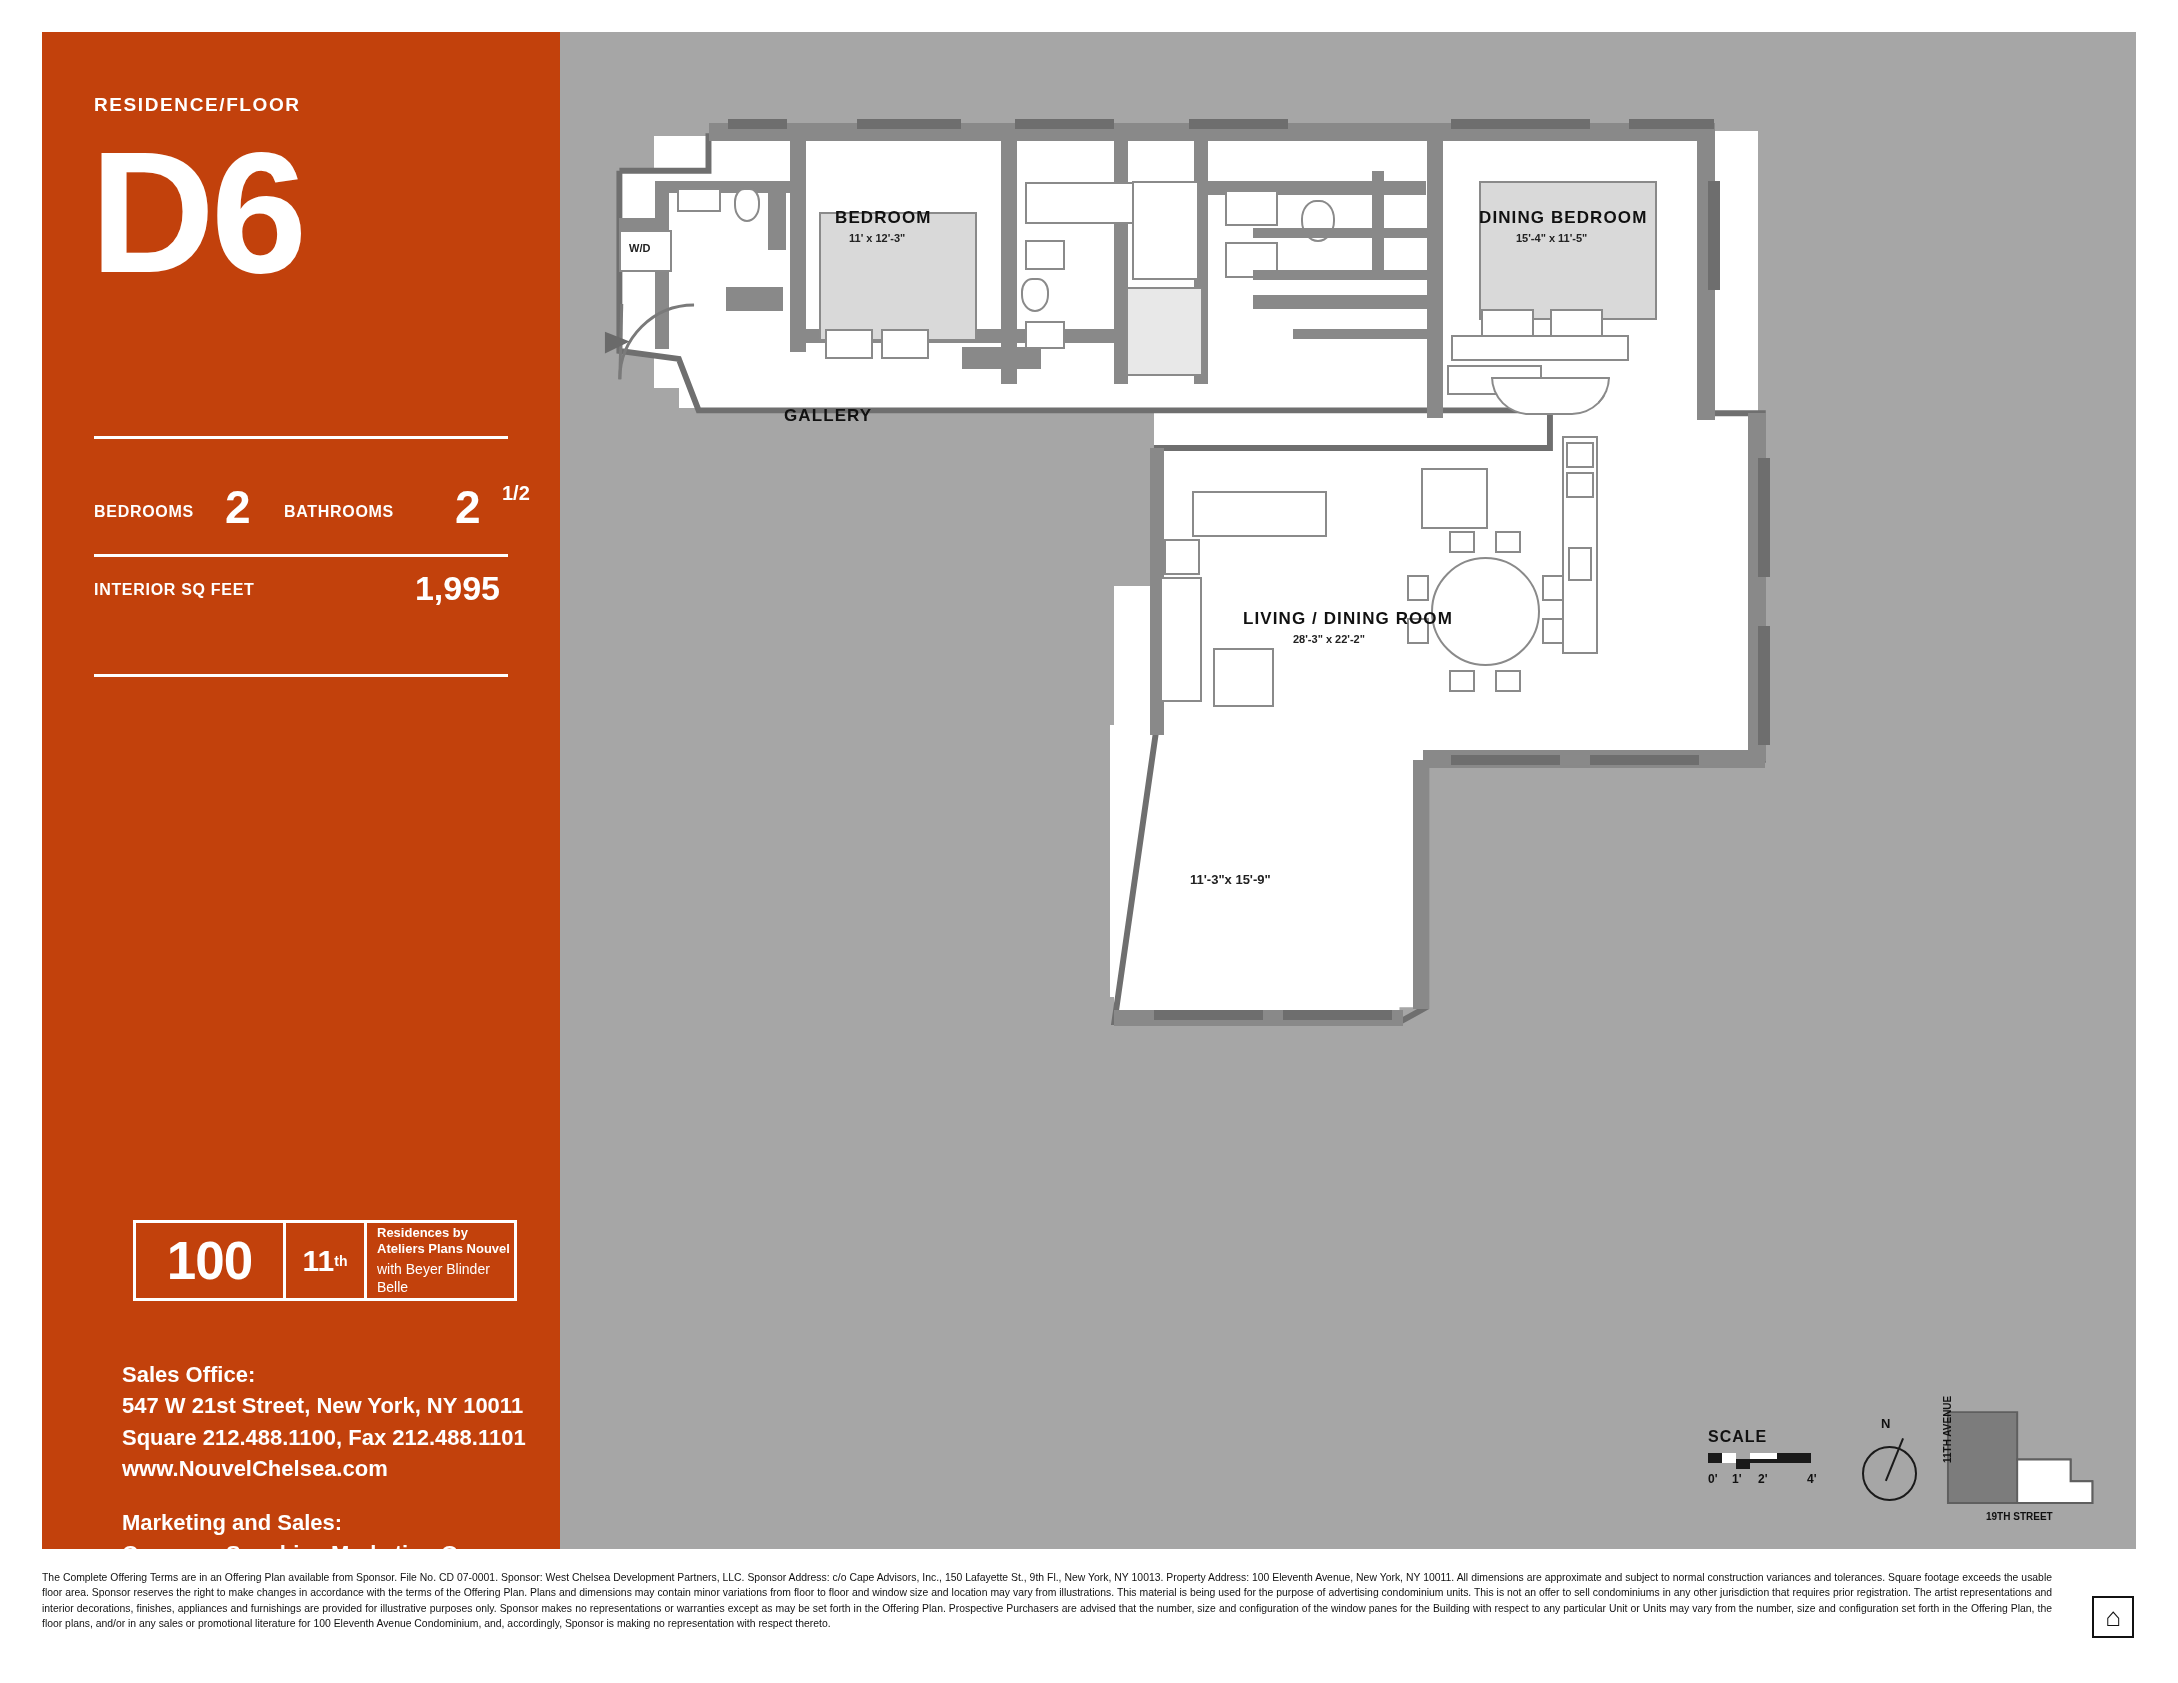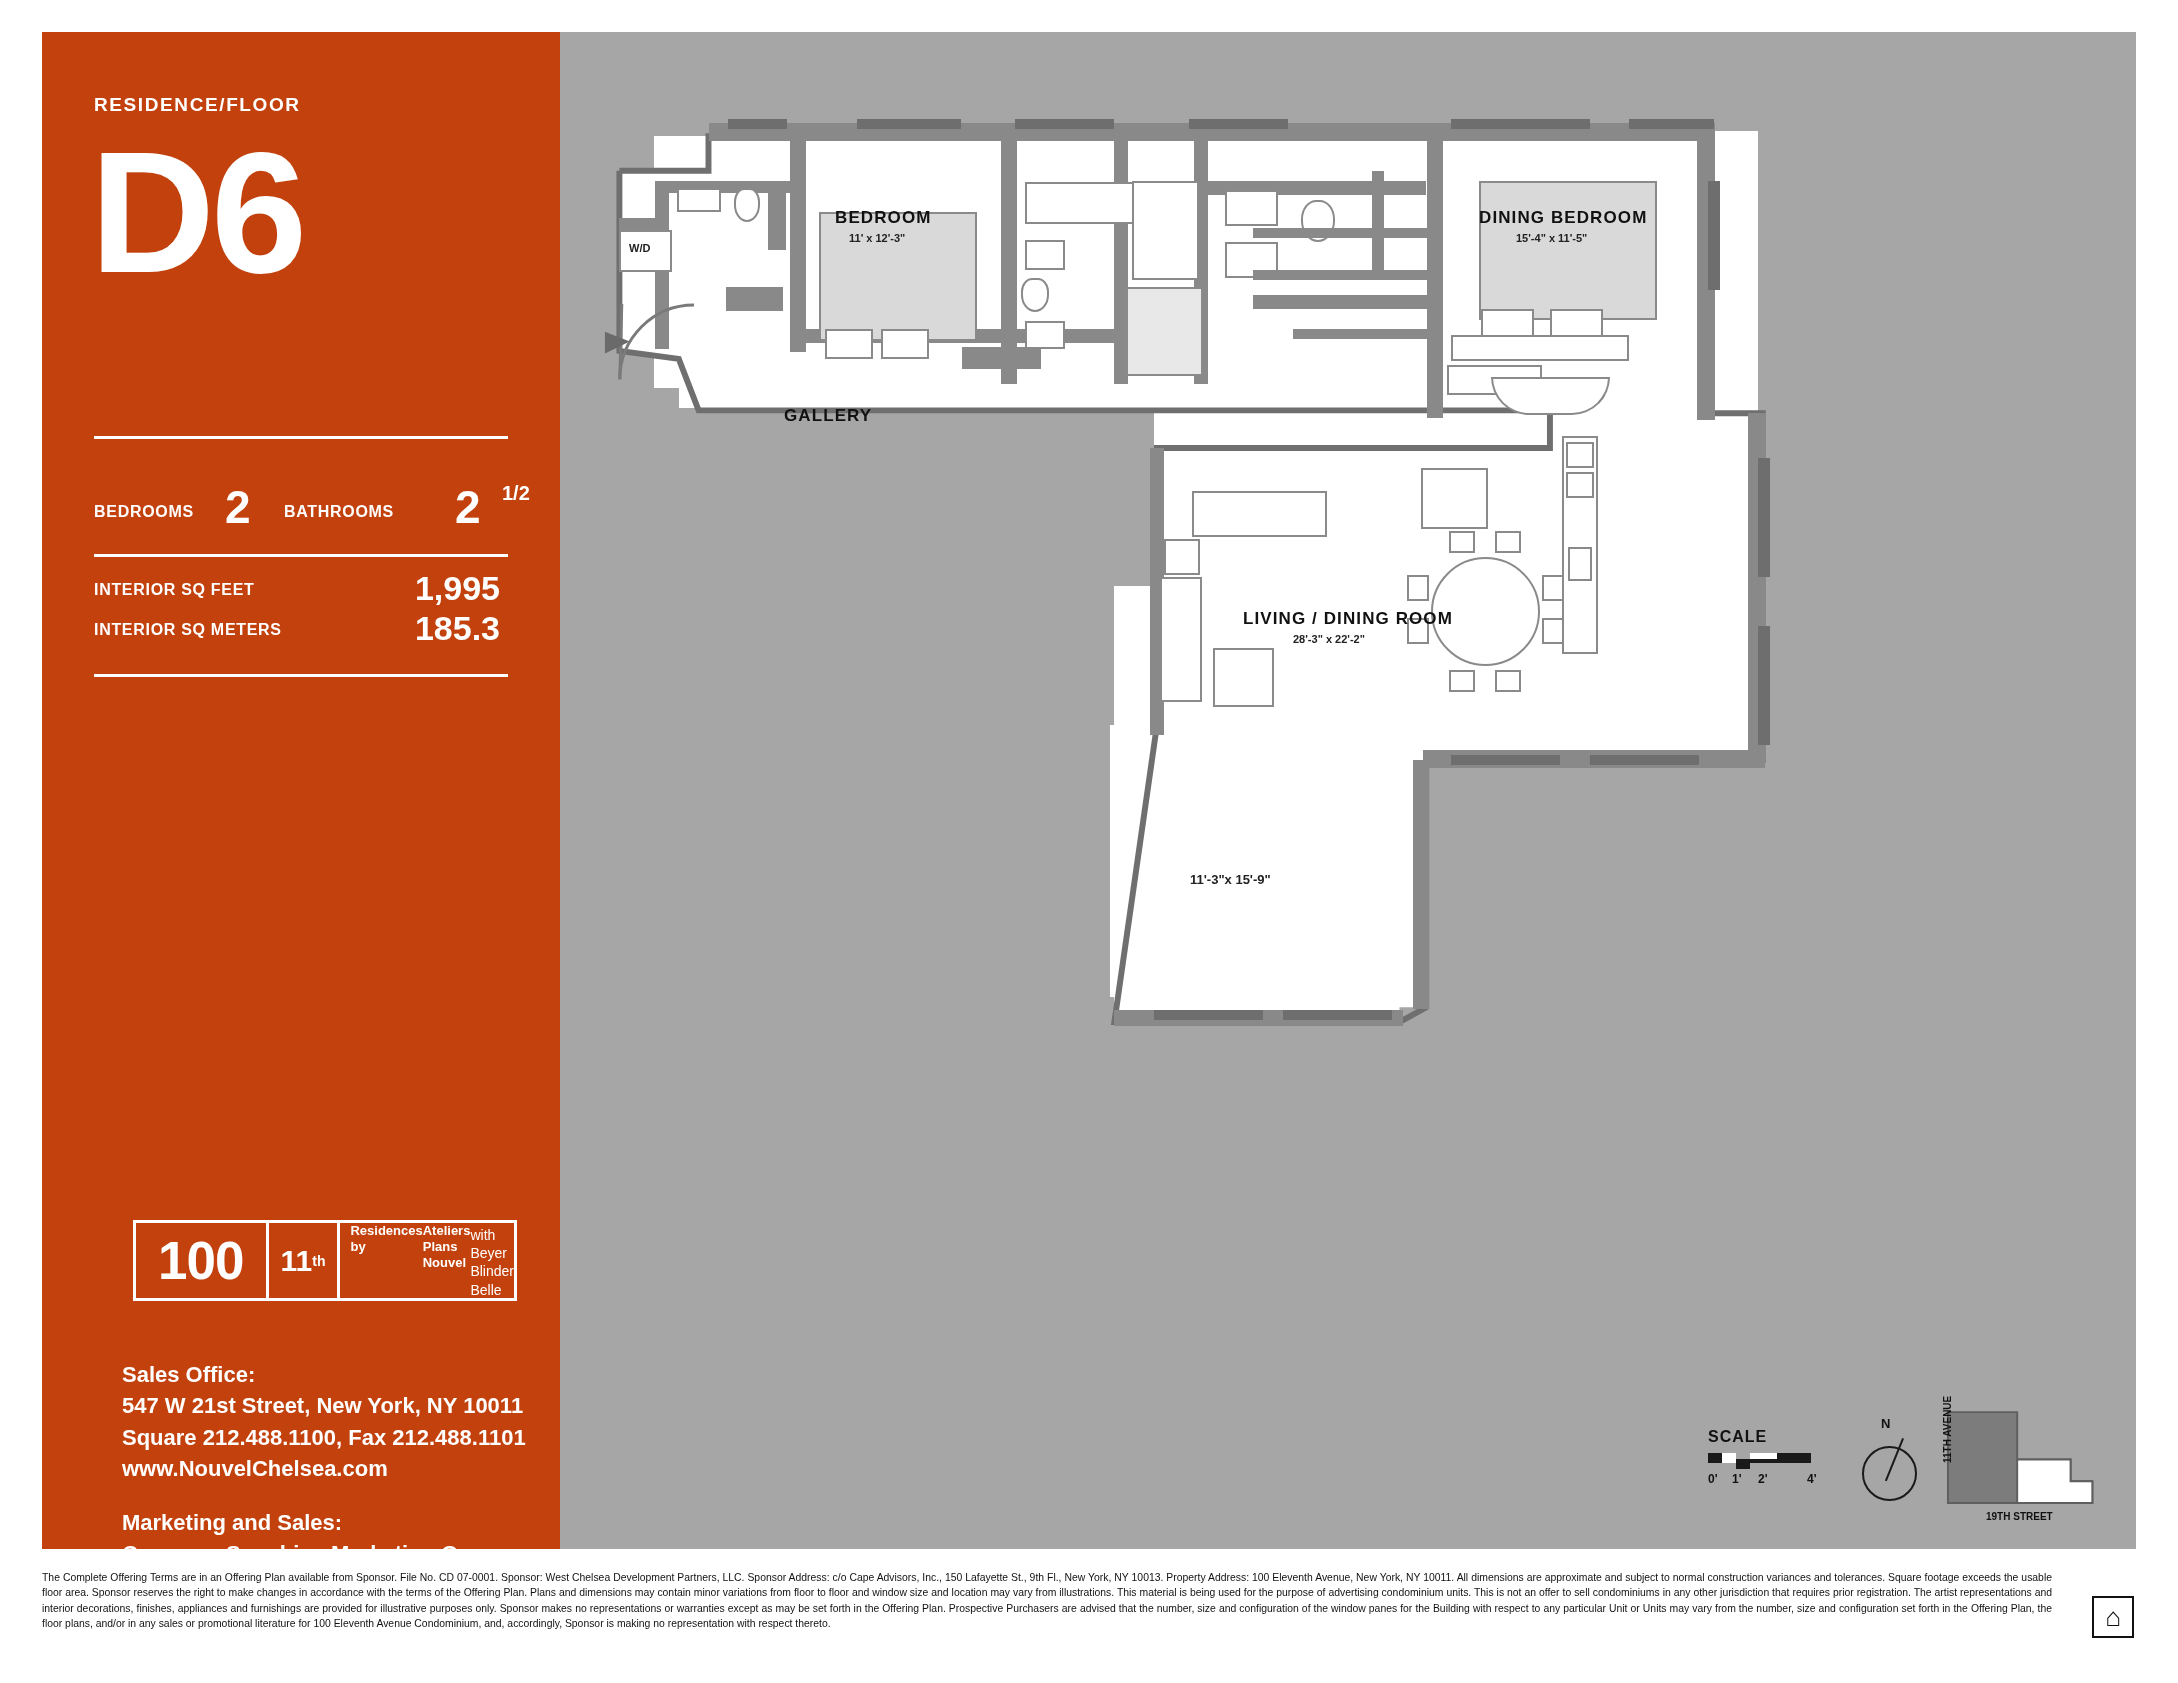--- a/index.html
+++ b/index.html
@@ -111,21 +111,21 @@
   }
   .logo-11 {
     width: 81px;
     display: flex; align-items: center; justify-content: center;
     border-right: 3px solid #ffffff;
     font-size: 30px; font-weight: bold;
   }
   .logo-11 sup { font-size: 14px; }
   .logo-txt {
     flex: 1;
-    display: flex; flex-direction: row; justify-content: center;
+    display: flex; flex-direction: column; justify-content: center;
     padding-left: 10px;
   }
   .logo-txt .l1 { font-size: 13px; font-weight: bold; line-height: 1.22; }
   .logo-txt .l2 { font-size: 14px; font-weight: normal; line-height: 1.3; margin-top: 3px; }
 
   .contact {
     position: absolute;
     left: 80px; top: 1327px;
     width: 416px;
     font-size: 22px;
@@ -236,24 +236,20 @@
       <div class="stat-value val-bathrooms">2</div>
       <div class="stat-sup sup-bathrooms">1/2</div>
     </div>
 
     <div class="rule rule-2"></div>
 
     <div class="area-block">
       <div class="area-line">
         <div class="area-label">INTERIOR SQ FEET</div>
         <div class="area-value">1,995</div>
-      </div>
-      <div class="area-line">
-        <div class="area-label">INTERIOR SQ METERS</div>
-        <div class="area-value">185.3</div>
       </div>
     </div>
 
     <div class="rule rule-3"></div>
 
     <div class="logo-box">
       <div class="logo-100">100</div>
       <div class="logo-11">
         <span>11</span>
           <sup>th</sup>

